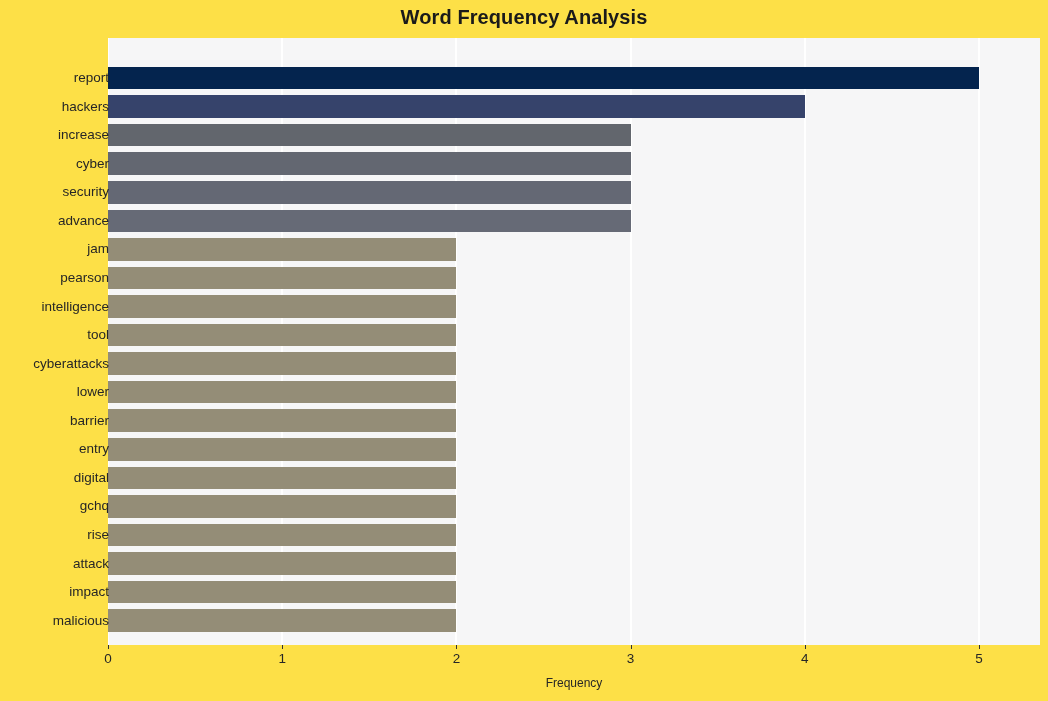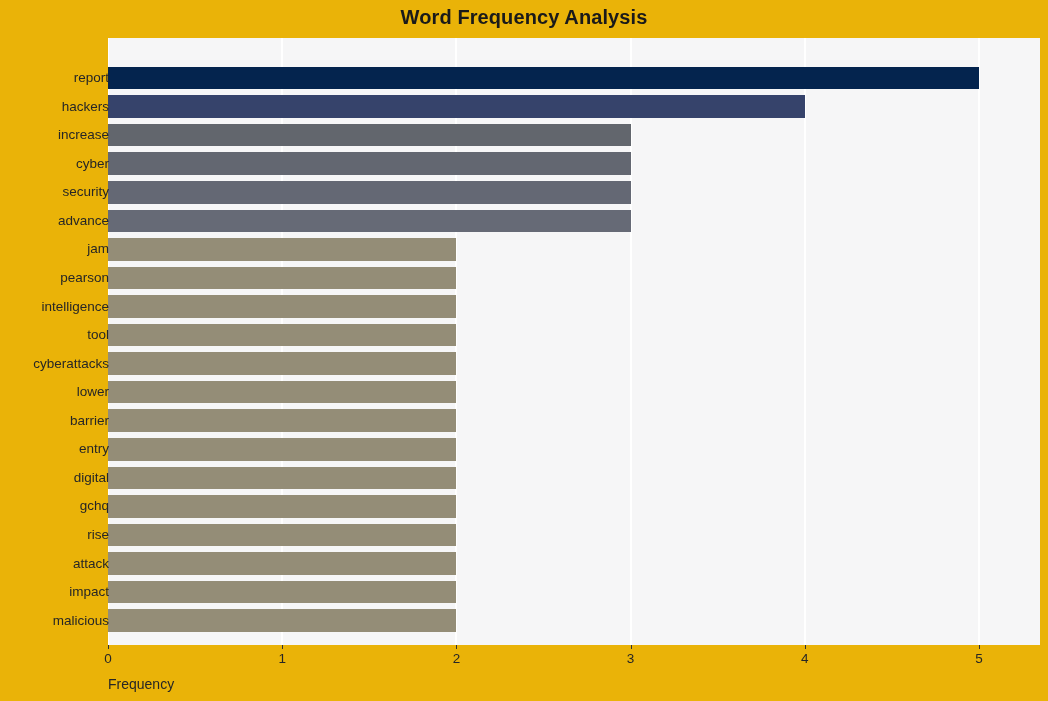--- a/index.html
+++ b/index.html
@@ -12,21 +12,21 @@
     height: 701px;
     font-family: "Liberation Sans", sans-serif;
     color: #262626;
     overflow: hidden;
   }
 
   #figure {
     position: relative;
     width: 1048px;
     height: 701px;
-    background: #eab308;
+    background: #fde047;
   }
 
   
   #chart-title {
     position: absolute;
     left: 0;
     top: 6px;
     width: 1048px;
     text-align: center;
     font-size: 20px;
@@ -118,21 +118,22 @@
     text-align: center;
     width: 40px;
     margin-left: -20px;
     line-height: 1;
   }
   #x-axis-label {
     position: absolute;
     left: 0;
     top: 31px;
     width: 932px;
-    font-size: 14px;
+    text-align: center;
+    font-size: 12px;
     color: #262626;
   }
 </style>
 </head>
 <body>
 
 <div id="figure">
 
   <div id="chart-title">Word Frequency Analysis</div>
 

